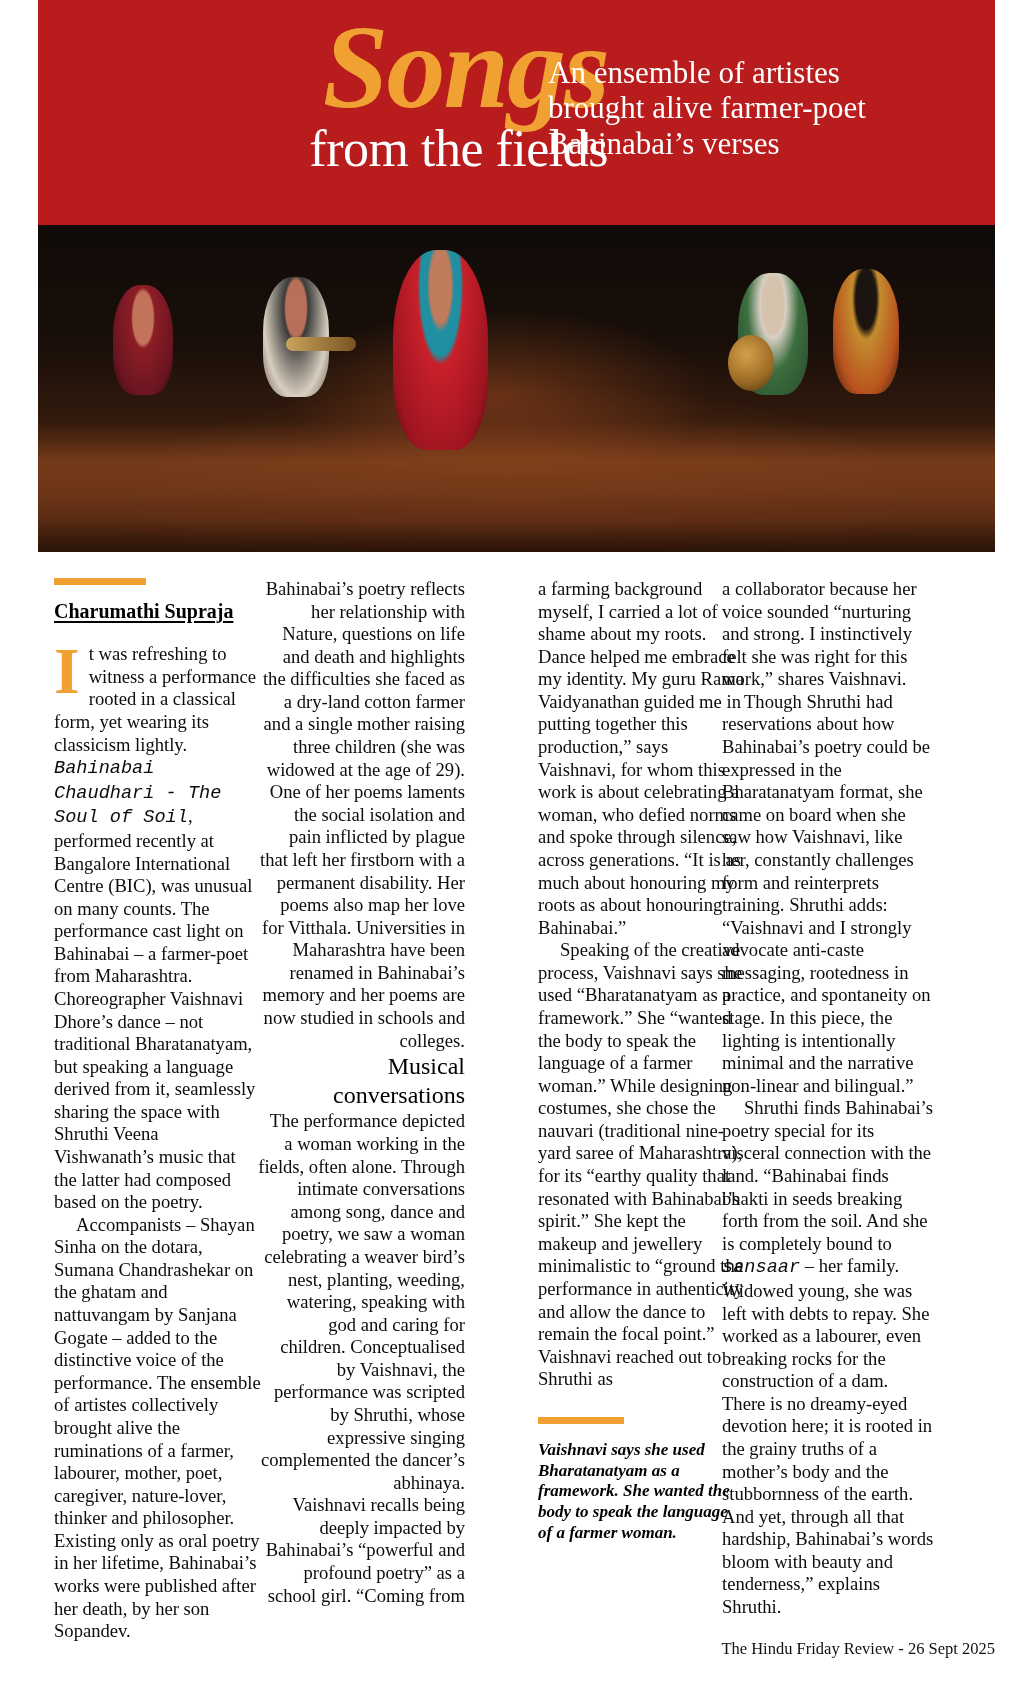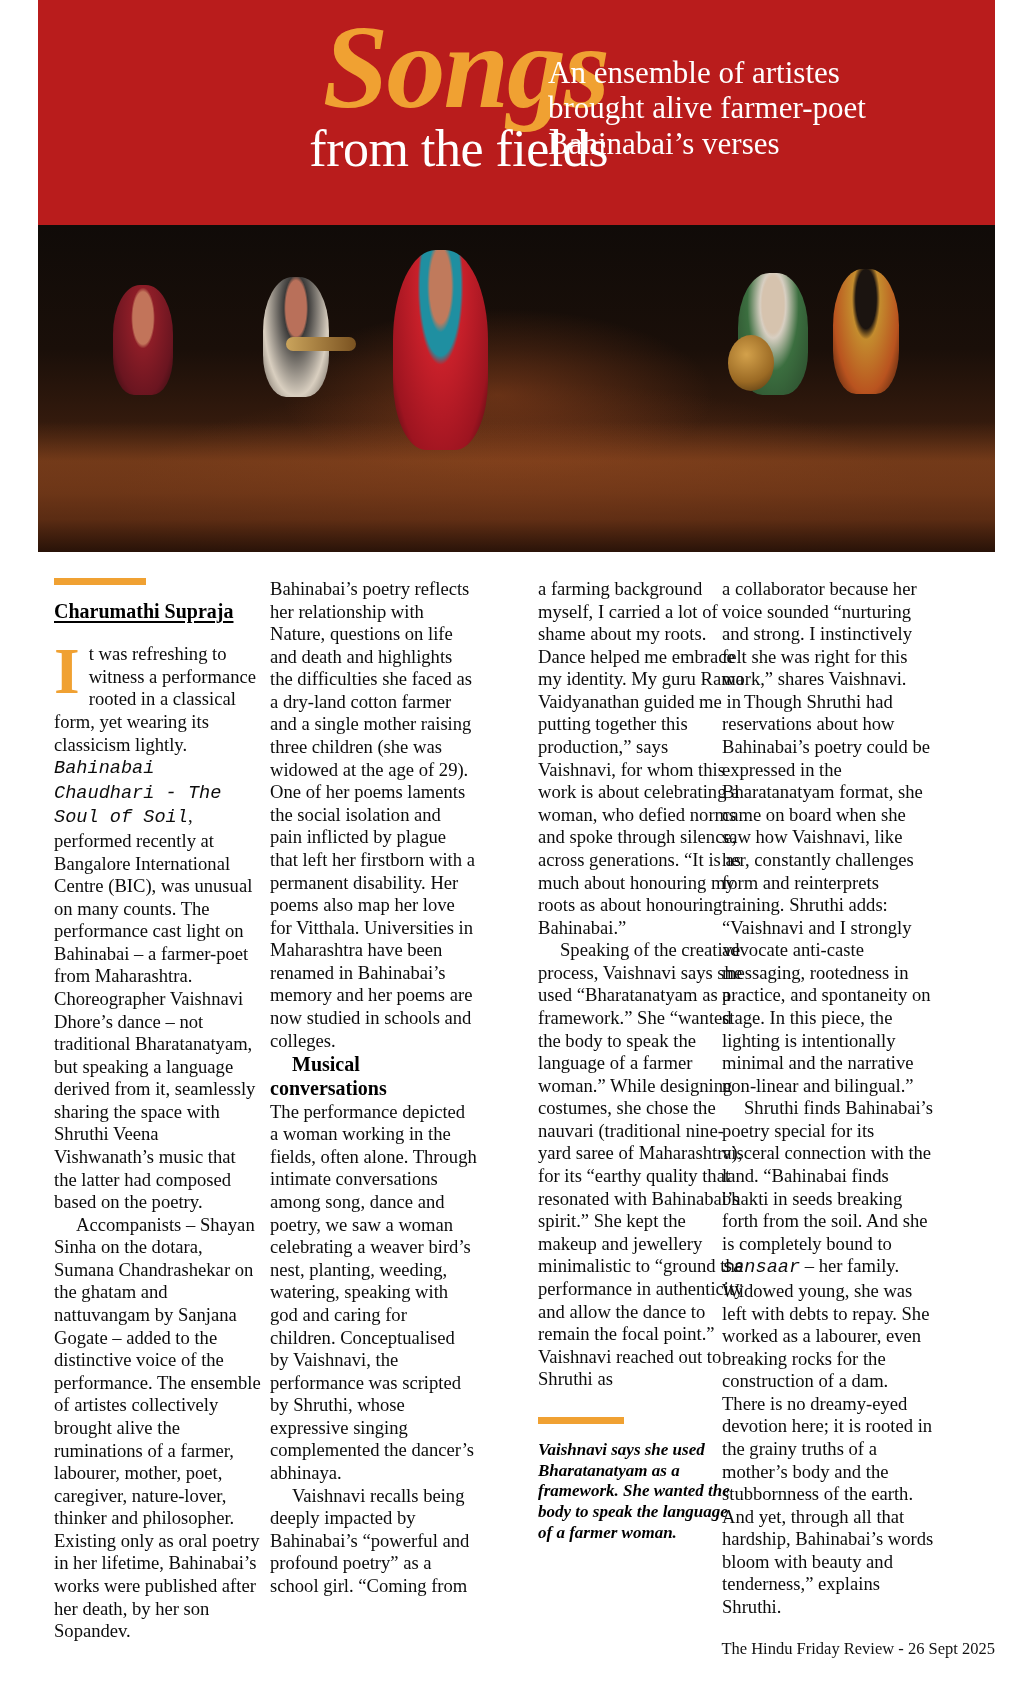--- a/index.html
+++ b/index.html
@@ -121,21 +121,21 @@
   .col {
     position: absolute;
     top: 0;
     width: 207px;
     font-size: 18.6px;
     line-height: 1.215;
     color: #0c0c0c;
     text-align: left;
   }
   .col.c1 { left: 16px; }
-  .col.c2 { left: 232px; }
+  .col.c2 { left: 220px; text-align: right; }
   .col.c3 { left: 456px; margin-left: 44px; }
   .col.c4 { left: 684px; width: 212px; }
 
   .rule {
     width: 92px;
     height: 7px;
     background: #f0a132;
     margin: 0 0 14px 0;
   }
   .byline {
@@ -158,22 +158,22 @@
     float: left;
     font-family: "Liberation Serif", serif;
     font-weight: bold;
     font-size: 66px;
     line-height: 0.78;
     color: #f0a132;
     margin: 2px 9px -4px 0;
   }
 
   .subhead {
-    font-weight: bold;
-    font-size: 20px;
+    font-weight: normal;
+    font-size: 24px;
     margin: 17px 0 0 0;
     text-indent: 0;
     color: #000;
   }
 
   em, .ital { font-style: italic; font-family: Liberation Mono, monospace; }
 
   .pullquote {
     margin-top: 26px;
   }

